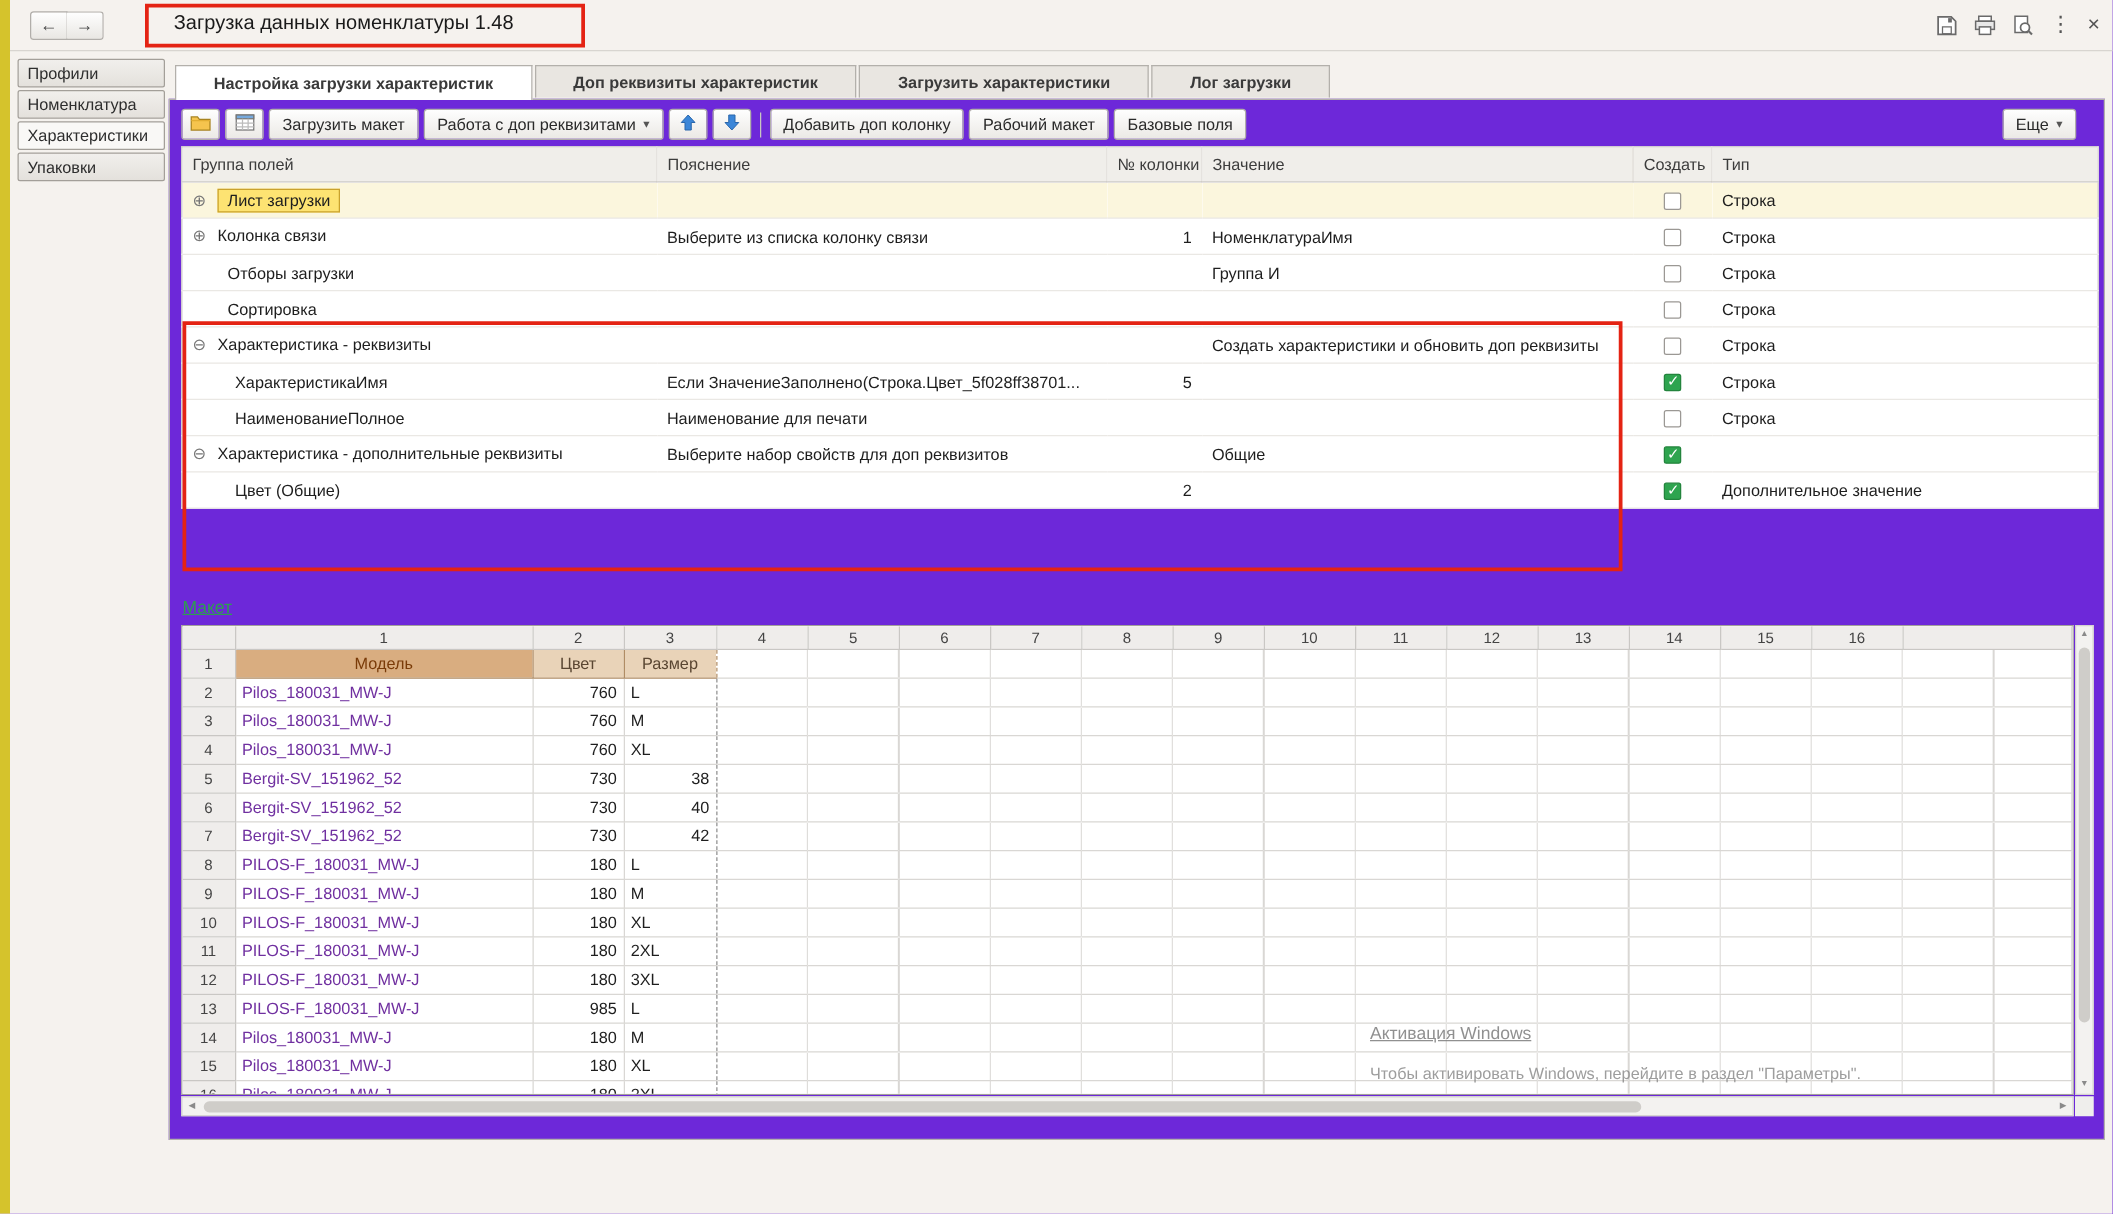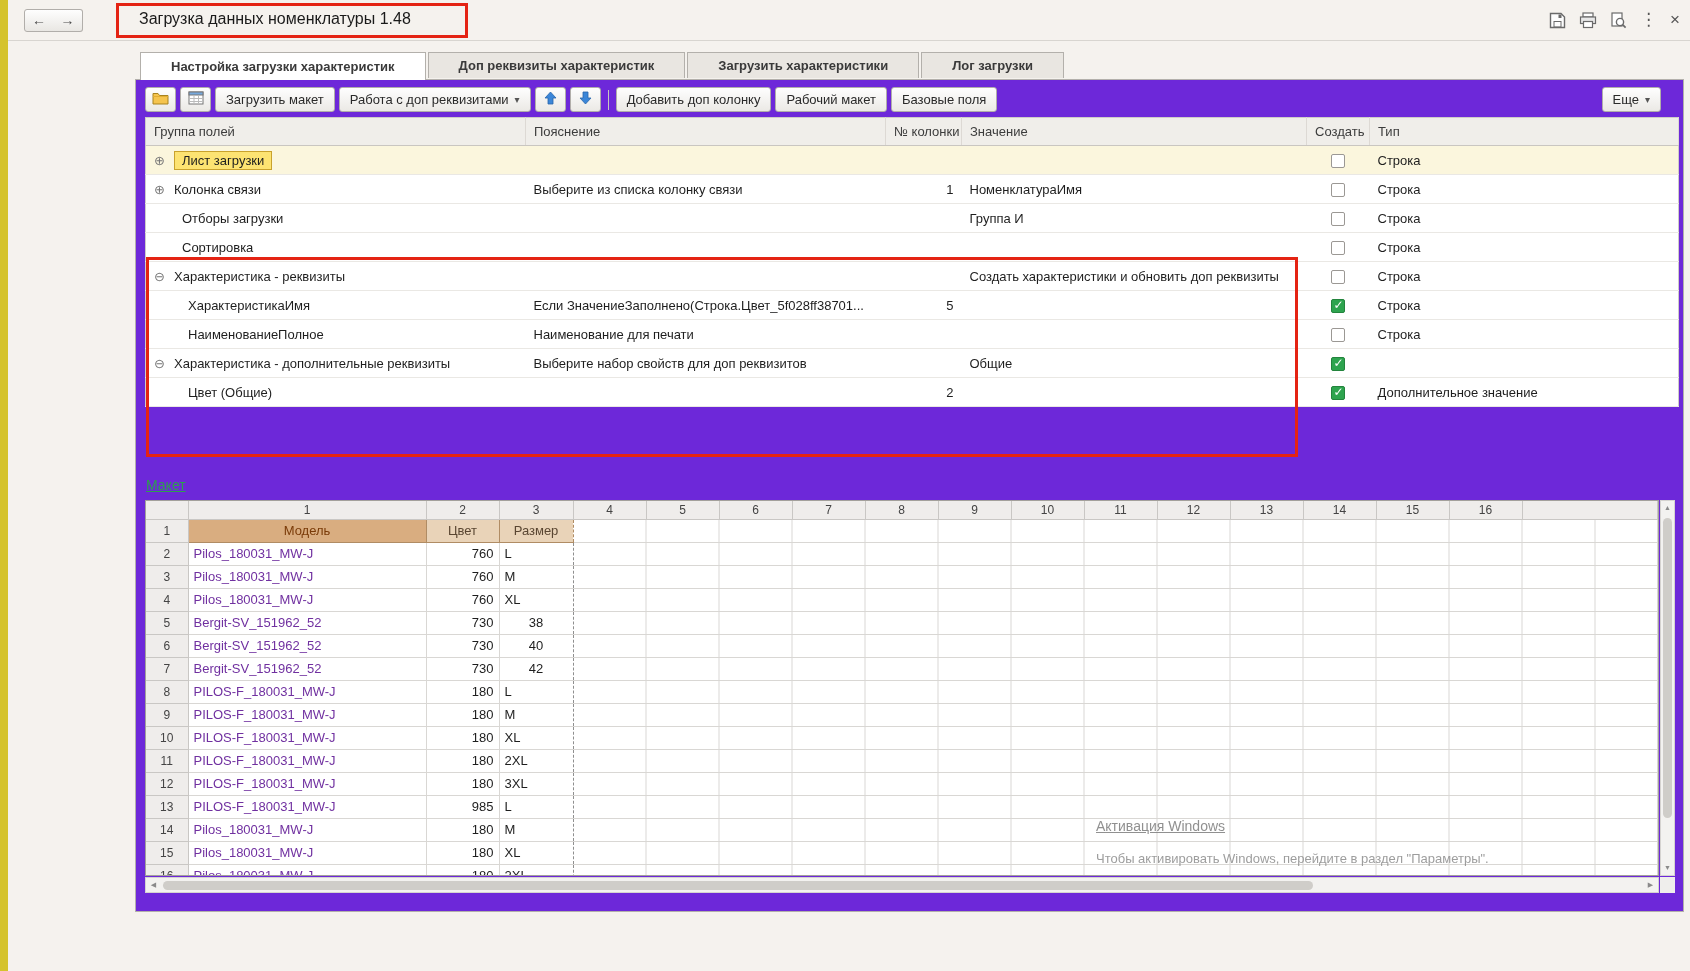--- a/index.html
+++ b/index.html
@@ -69,21 +69,21 @@
 
   
   .sheet-wrap { position:absolute; left:145px; top:500px; width:1530px; height:393px; z-index:3; }
   .sheet-clip { position:absolute; left:0; top:0; width:1514px; height:376px; overflow:hidden; border:1px solid #a3a09b; background:#fff; }
   .sheet { border-collapse:collapse; table-layout:fixed; font-size:13px; background:#fff; }
   .sheet td { border-right:1px solid #d9d7d4; border-bottom:1px solid #d9d7d4; padding:0 5px; height:23px; white-space:nowrap; overflow:hidden; cursor:cell; }
   .sh-head td { background:#efedeb; text-align:center; color:#444; font-size:12px; height:18px; border-color:#c9c7c4; cursor:pointer; }
   .rownum { background:#efedeb !important; text-align:center; color:#444; font-size:12px; border-color:#c9c7c4 !important; cursor:pointer; }
   .model { color:#7030a0; }
   .colorv { text-align:right; }
-  .sizev.num { text-align:center; }
+  .sizev.num { text-align:right; }
   .dashedR { border-right:1px dashed #8f8f8f !important; }
   .hdr-model { background:#d9ad80; color:#7a3b08; text-align:center; border-color:#b08c64 !important; }
   .hdr-cs { background:#e9d3b8; color:#5a4632; text-align:center; border-color:#b08c64 !important; }
   .empty-cols { padding:0 !important; background:repeating-linear-gradient(to right, transparent 0, transparent 72px, #d9d7d4 72px, #d9d7d4 73px); }
 
   
   .vscroll { position:absolute; left:1515px; top:0; width:15px; height:376px; background:#f3f2f0; border:1px solid #d5d3d0; }
   .hscroll { position:absolute; left:0; top:377px; width:1514px; height:16px; background:#f3f2f0; border:1px solid #d5d3d0; }
   .scr-arrow { position:absolute; font-size:7px; color:#8a8a8a; width:13px; height:14px; text-align:center; line-height:14px; cursor:pointer; }
   .v-up { top:0; left:0; } .v-dn { bottom:0; left:0; }
@@ -128,20 +128,26 @@
             <rect x="2" y="1" width="10" height="13" fill="#fff" stroke="#6a6a6a" stroke-width="1.2"></rect>
             <circle cx="10" cy="10" r="3.6" fill="#fff" stroke="#6a6a6a" stroke-width="1.4"></circle>
             <line x1="12.6" y1="12.6" x2="15.6" y2="15.6" stroke="#6a6a6a" stroke-width="1.7"></line>
           </svg>
       </span>
       <span class="glyph">⋮</span>
       <span class="glyph">×</span>
     </div>
   </div>
 
+  <div class="sidebar">
+    <div class="sb-item"><span>Профили</span></div>
+    <div class="sb-item"><span>Номенклатура</span></div>
+    <div class="sb-item active"><span>Характеристики</span></div>
+    <div class="sb-item"><span>Упаковки</span></div>
+  </div>
 
   <div class="content">
 
     <div class="toolbar">
       <button type="button" class="tbtn iconb">
         <span><svg width="17" height="14" viewBox="0 0 17 14">
               <path d="M1 2.5h5l1.5 2H16v8.5H1z" fill="#f5c44e" stroke="#a8831f" stroke-width="1"></path>
               <path d="M1 5.5h15" stroke="#e2ae33" stroke-width="1"></path>
             </svg></span>
       </button>

